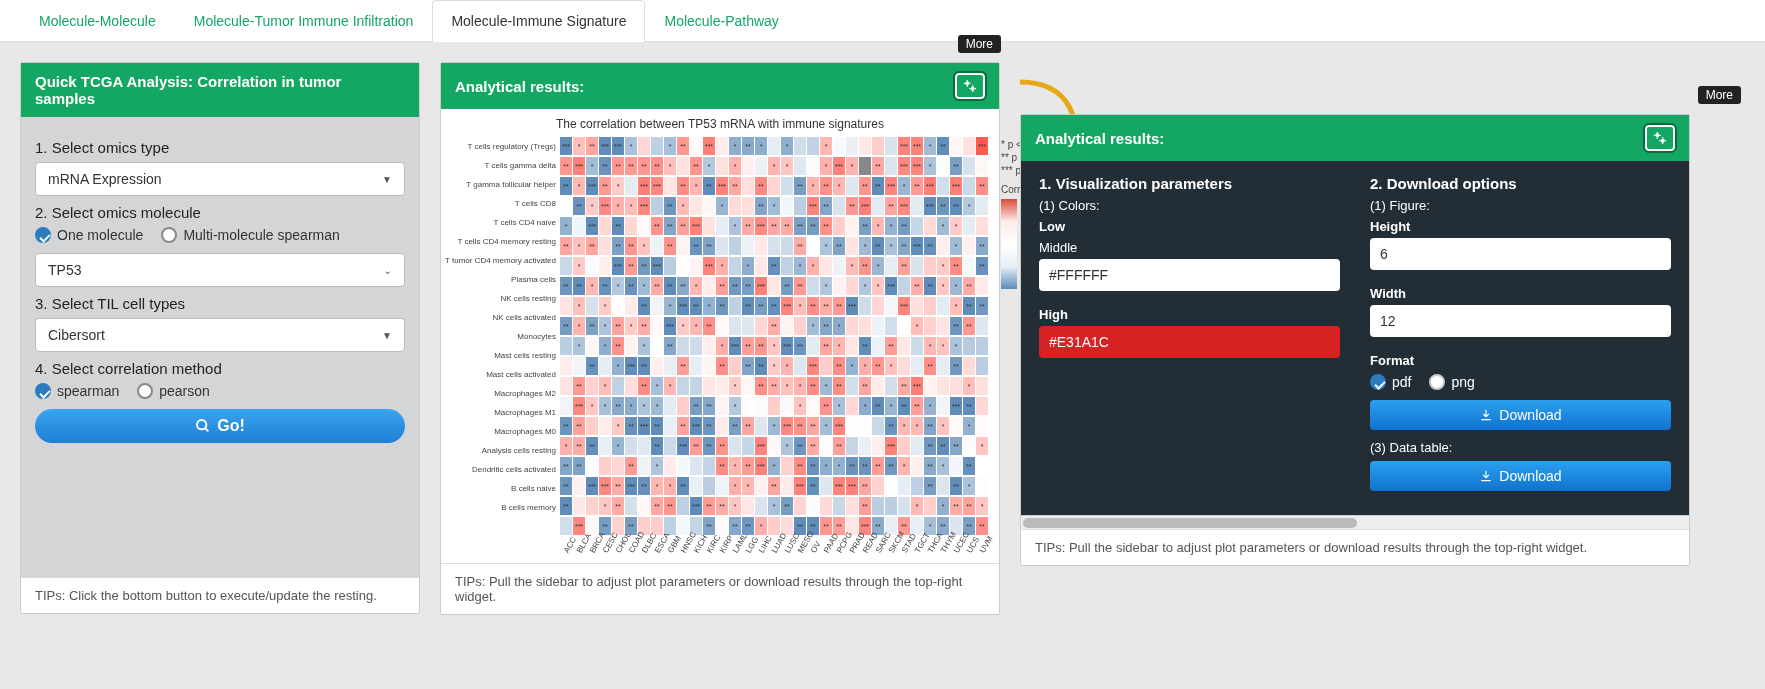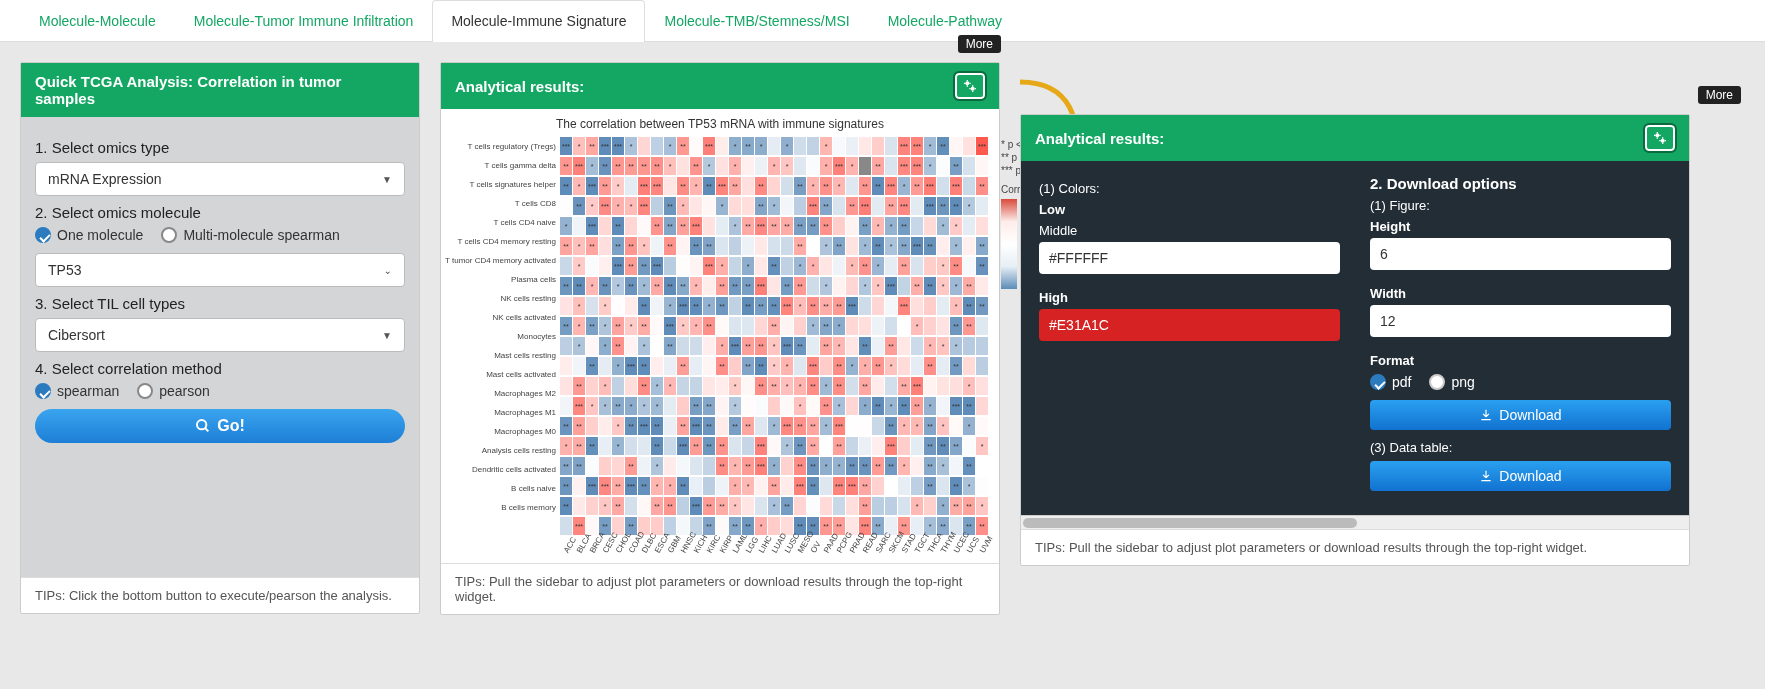--- a/index.html
+++ b/index.html
@@ -68,21 +68,20 @@
 .scroll-strip { height:14px; background:#eee; border-top:1px solid #ccc; position:relative;}
 .scroll-thumb { position:absolute; left:2px; top:2px; height:10px; width:50%; background:#bbb; border-radius:5px;}
 </style>
 </head>
 <body>
 
 <div class="tabs">
   <div class="tab">Molecule-Molecule</div>
   <div class="tab">Molecule-Tumor Immune Infiltration</div>
   <div class="tab active">Molecule-Immune Signature</div>
-  <div class="tab">Molecule-TMB/Stemness/MSI</div>
   <div class="tab">Molecule-Pathway</div>
 </div>
 
 <div class="main-row">
 
   <div class="panel left-panel">
     <div class="panel-header">Quick TCGA Analysis: Correlation in tumor samples</div>
     <div class="panel-body">
       <div class="form-label">1. Select omics type</div>
       <div class="select-box">
@@ -126,21 +125,21 @@
 
       <button class="go-btn">
         <svg width="16" height="16" viewBox="0 0 24 24" fill="none" stroke="#fff" stroke-width="3">
             <circle cx="10" cy="10" r="7"></circle>
             <line x1="20" y1="20" x2="15" y2="15"></line>
           </svg>
         <span>Go!</span>
       </button>
       <div style="height:120px"></div>
     </div>
-    <div class="panel-footer">TIPs: Click the bottom button to execute/pearson the analysis.</div>
+    <div class="panel-footer">TIPs: Click the bottom button to execute/update the resting.</div>
   </div>
 
   <div class="panel mid-panel" style="position:relative;">
     <div class="more-label" style="top:-28px; right:-2px;">More</div>
     <div class="panel-header">
       <span>Analytical results:</span>
       <span class="gear-btn">
         <svg width="16" height="16" viewBox="0 0 24 24" fill="#fff">
             <circle cx="8" cy="8" r="3"></circle>
             <circle cx="16" cy="16" r="3"></circle>
@@ -148,21 +147,21 @@
           </svg>
       </span>
     </div>
     <div class="panel-body heatmap-container">
       <div class="heatmap-title">The correlation between TP53 mRNA with immune signatures</div>
       <div style="display:flex;">
         <div class="heatmap-grid">
           <div class="row-labels" id="row-labels">
               <div>T cells regulatory (Tregs)</div>
               <div>T cells gamma delta</div>
-              <div>T cells signatures helper</div>
+              <div>T gamma follicular helper</div>
               <div>T cells CD8</div>
               <div>T cells CD4 naive</div>
               <div>T cells CD4 memory resting</div>
               <div>T tumor CD4 memory activated</div>
               <div>Plasma cells</div>
               <div>NK cells resting</div>
               <div>NK cells activated</div>
               <div>Monocytes</div>
               <div>Mast cells resting</div>
               <div>Mast cells activated</div>
@@ -907,20 +906,21 @@
         <span class="gear-btn">
           <svg width="16" height="16" viewBox="0 0 24 24" fill="#fff">
               <circle cx="8" cy="8" r="3"></circle>
               <circle cx="16" cy="16" r="3"></circle>
               <path d="M8 3v2M8 11v2M3 8h2M11 8h2M16 11v2M16 19v2M11 16h2M19 16h2" stroke="#fff" stroke-width="2"></path>
             </svg>
         </span>
       </div>
       <div class="panel-body">
         <div class="right-col">
+          <h4>1. Visualization parameters</h4>
           <div class="sub">(1) Colors:</div>
           <div class="sub" style="font-weight:bold;">Low</div>
           <div class="sub" style="font-weight:normal;">Middle</div>
           <input class="input-field input-mid" value="#FFFFFF" style="">
           <div class="sub" style="font-weight:bold;">High</div>
           <input class="input-field input-high" value="#E31A1C" style="">
           <div style="height:110px"></div>
         </div>
         <div class="right-col">
           <h4>2. Download options</h4>

